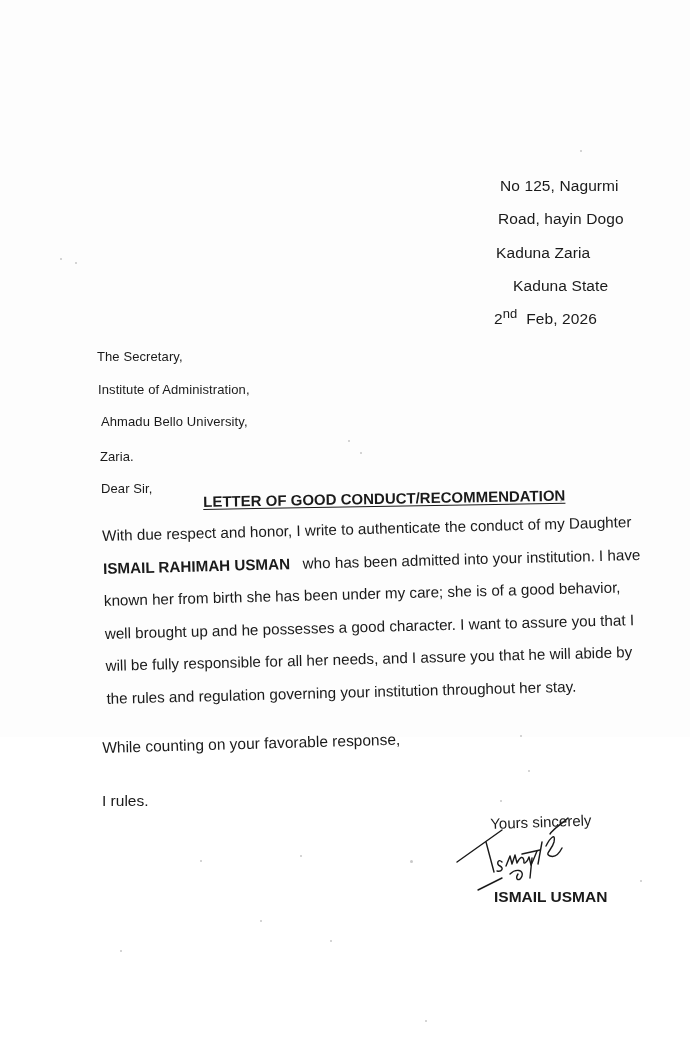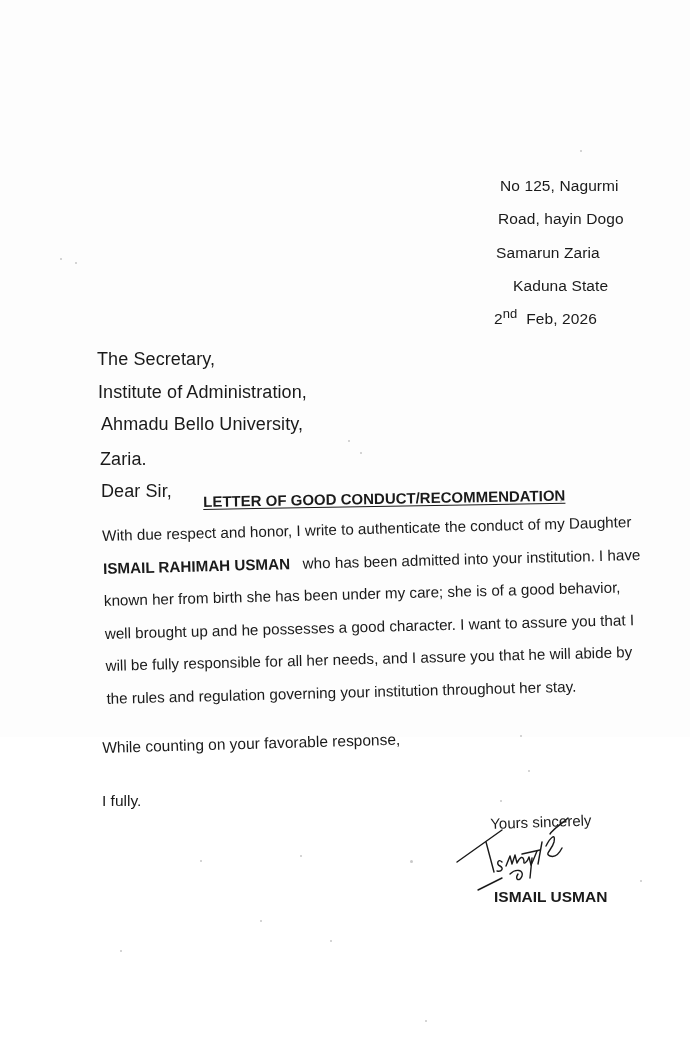--- a/index.html
+++ b/index.html
@@ -23,21 +23,21 @@
     }
     .specks span {
       position: absolute;
       background: #9a9a9a;
       border-radius: 50%;
       opacity: 0.55;
     }
     .line {
       position: absolute;
       white-space: nowrap;
-      font-size: 18px;
+      font-size: 13px;
       letter-spacing: 0.1px;
       line-height: 1;
     }
     .addr .line { font-size: 15.5px; }
     sup { font-size: 13px; vertical-align: super; line-height: 0; }
     .title {
       position: absolute;
       left: 203px; top: 493px;
       font-size: 15px;
       font-weight: bold;
@@ -103,21 +103,21 @@
     <span style="left:425px;top:1020px;width:2px;height:2px"></span>
     <span style="left:120px;top:950px;width:2px;height:2px"></span>
     <span style="left:560px;top:500px;width:2px;height:2px"></span>
     <span style="left:580px;top:150px;width:2px;height:2px"></span>
     <span style="left:640px;top:880px;width:2px;height:2px"></span>
   </div>
 
   <div class="addr">
     <div class="line" style="left:500px;top:178px">No 125, Nagurmi</div>
     <div class="line" style="left:498px;top:211px">Road, hayin Dogo</div>
-    <div class="line" style="left:496px;top:245px">Samarun Zaria</div>
+    <div class="line" style="left:496px;top:245px">Kaduna Zaria</div>
     <div class="line" style="left:513px;top:278px">Kaduna State</div>
     <div class="line" style="left:494px;top:311px">
       <span>2</span><sup>nd</sup>&nbsp; <span>Feb, 2026</span>
     </div>
   </div>
 
   <div class="recipient">
     <div class="line" style="left:97px;top:350px">The Secretary,</div>
     <div class="line" style="left:98px;top:383px">Institute of Administration,</div>
     <div class="line" style="left:101px;top:415px">Ahmadu Bello University,</div>
@@ -131,21 +131,21 @@
   <div class="body-block">
     <div class="bl">With due respect and honor, I write to authenticate the conduct of my Daughter</div>
     <div class="bl"><span class="bold">ISMAIL RAHIMAH USMAN</span>&nbsp;&nbsp;&nbsp;<span>who has been admitted into your institution. I have</span></div>
     <div class="bl">known her from birth she has been under my care; she is of a good behavior,</div>
     <div class="bl">well brought up and he possesses a good character. I want to assure you that I</div>
     <div class="bl">will be fully responsible for all her needs, and I assure you that he will abide by</div>
     <div class="bl">the rules and regulation governing your institution throughout her stay.</div>
   </div>
 
   <div class="closing" style="top:739px;transform:rotate(-1.6deg);transform-origin:left top">While counting on your favorable response,</div>
-  <div class="closing" style="top:792px">I fully.</div>
+  <div class="closing" style="top:792px">I rules.</div>
 
   <div class="sig-block">
     <div class="yours">Yours sincerely</div>
     <svg class="sig-svg" width="200" height="100" viewBox="0 0 200 100">
       <g fill="none" stroke="#1a1a1a" stroke-width="1.4" stroke-linecap="round" stroke-linejoin="round">
         <path d="M7 52 L52 20"></path>
         <path d="M36 32 L44 62"></path>
         <path d="M52 52 c-4 -4 -6 2 -2 4 c4 2 2 6 -3 5"></path>
         <path d="M56 56 l4 -10 l2 8 l3 -9 l2 8 c3 -6 6 -8 7 -2 c-1 4 3 2 5 -4 l2 8 c2 -4 6 -14 6 -14"></path>
         <path d="M82 48 l-2 20"></path>

